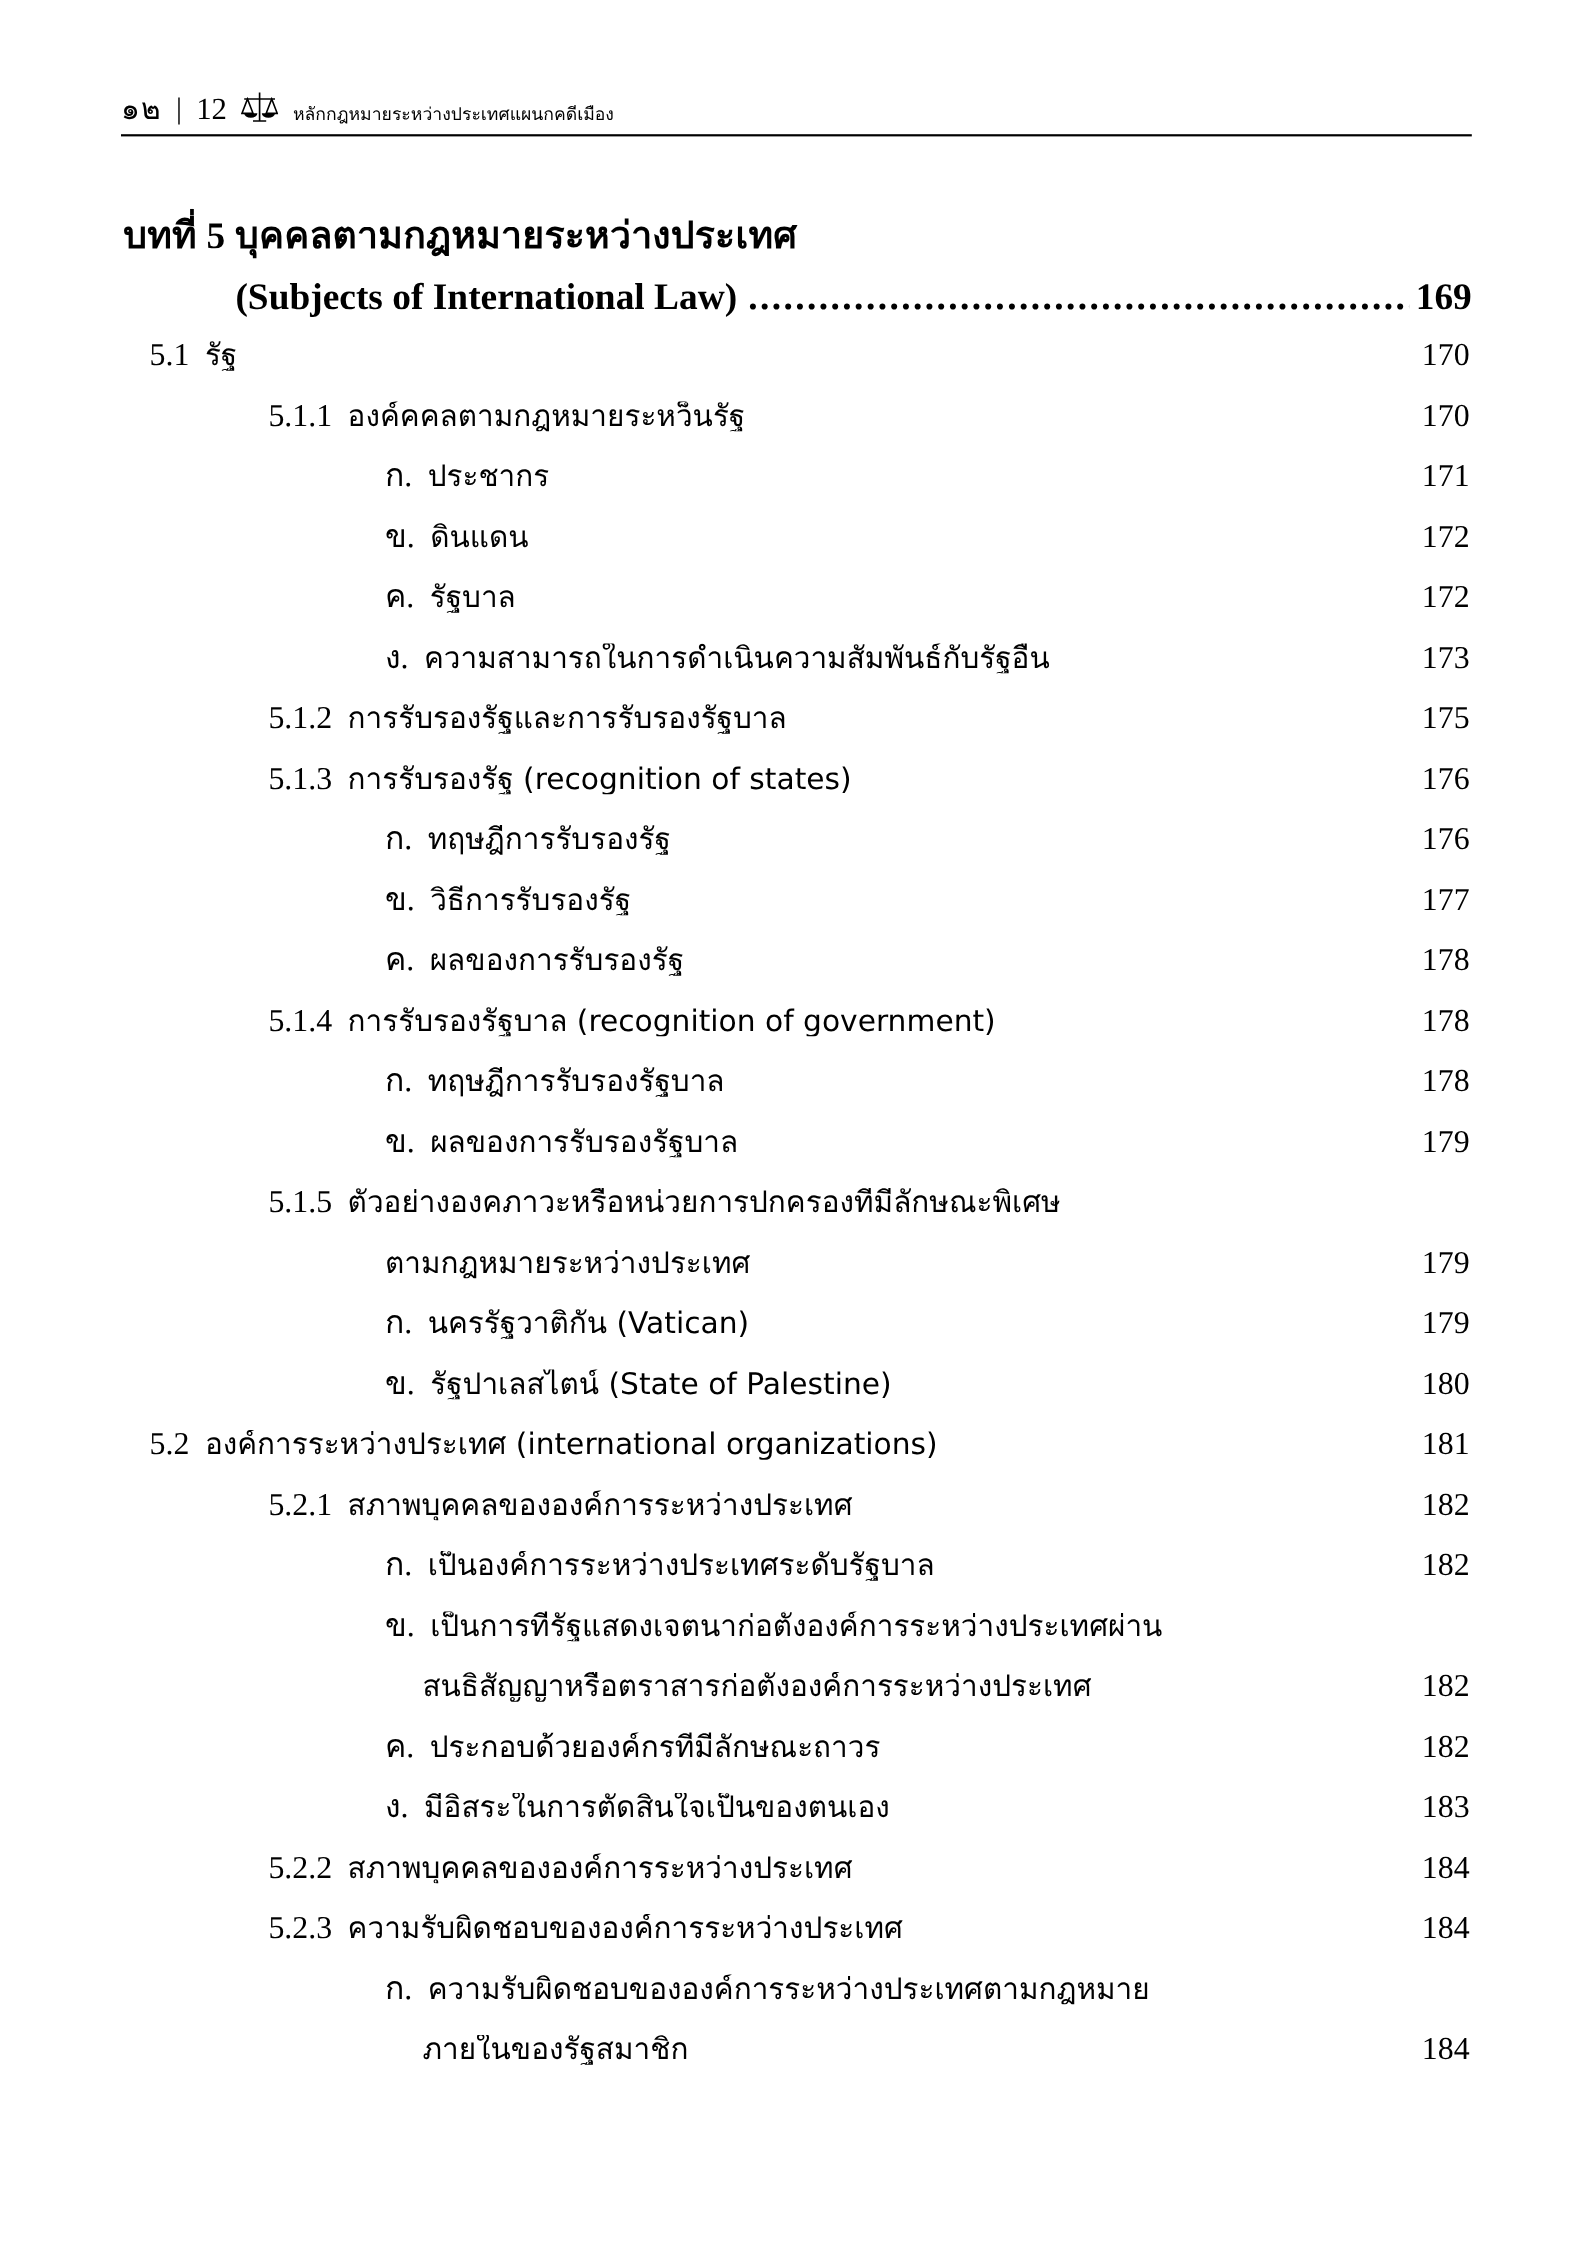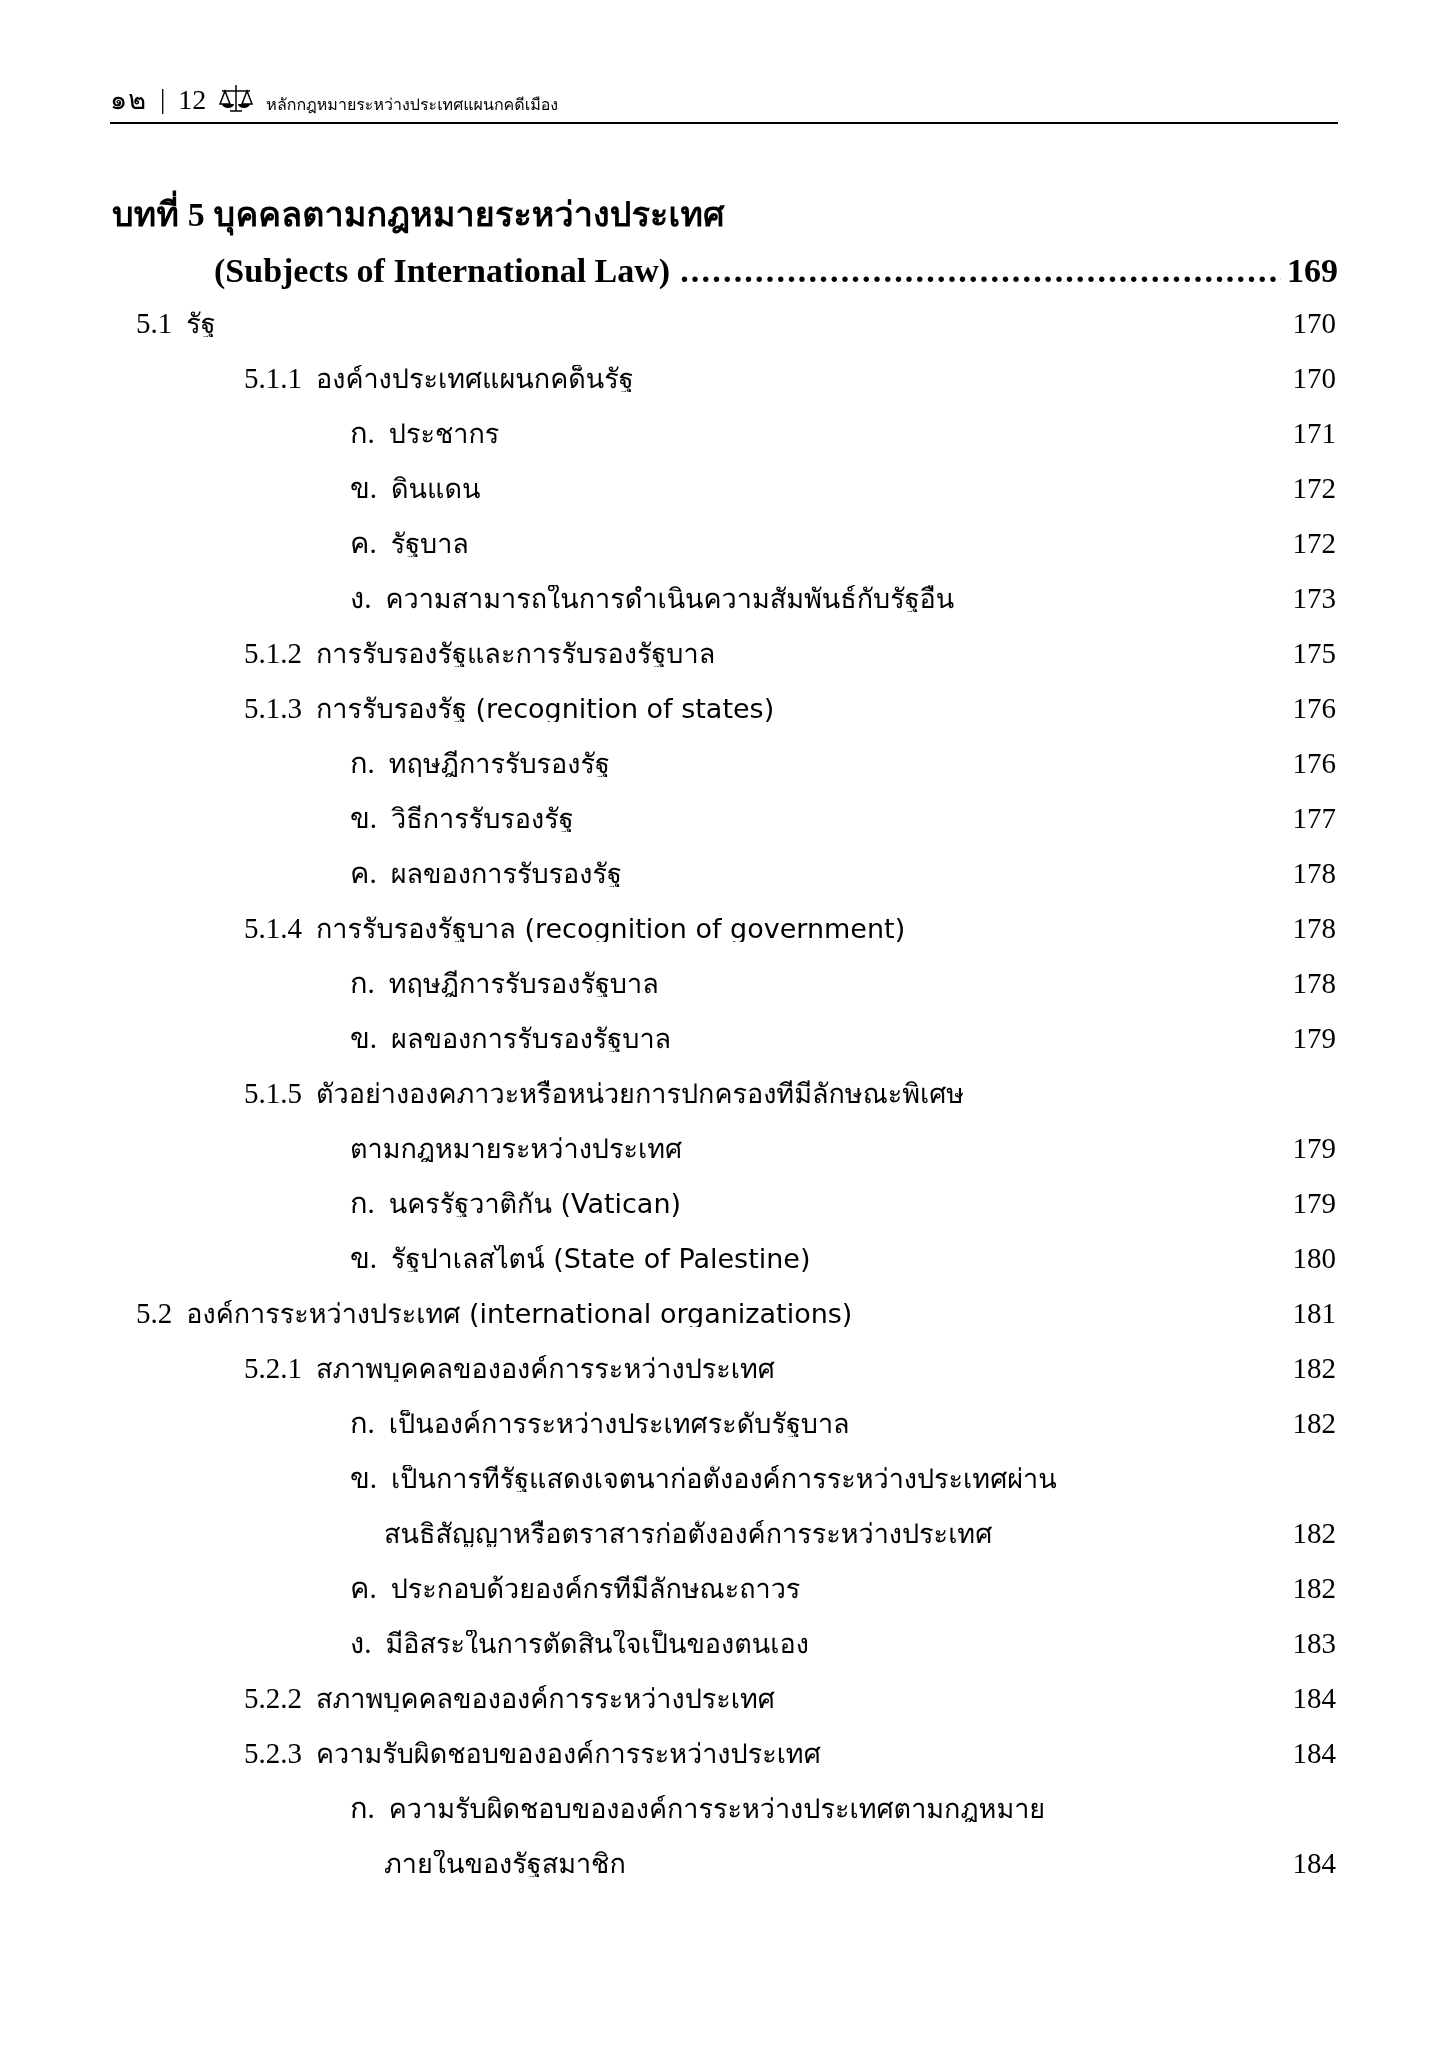--- a/index.html
+++ b/index.html
@@ -207,21 +207,21 @@
       <div class="toc-row lvl-1">
         <span class="toc-label">
           <span class="toc-num">5.1</span>
           <span class="toc-text">รัฐ</span>
         </span>
         <span class="toc-page">170</span>
       </div>
       <div class="toc-row lvl-2">
         <span class="toc-label">
           <span class="toc-num">5.1.1</span>
-          <span class="toc-text">องค์างประเทศแผนกคด็นรัฐ</span>
+          <span class="toc-text">องค์คคลตามกฎหมายระหว็นรัฐ</span>
         </span>
         <span class="toc-page">170</span>
       </div>
       <div class="toc-row lvl-3">
         <span class="toc-label">
           <span class="toc-num">ก.</span>
           <span class="toc-text">ประชากร</span>
         </span>
         <span class="toc-page">171</span>
       </div>

